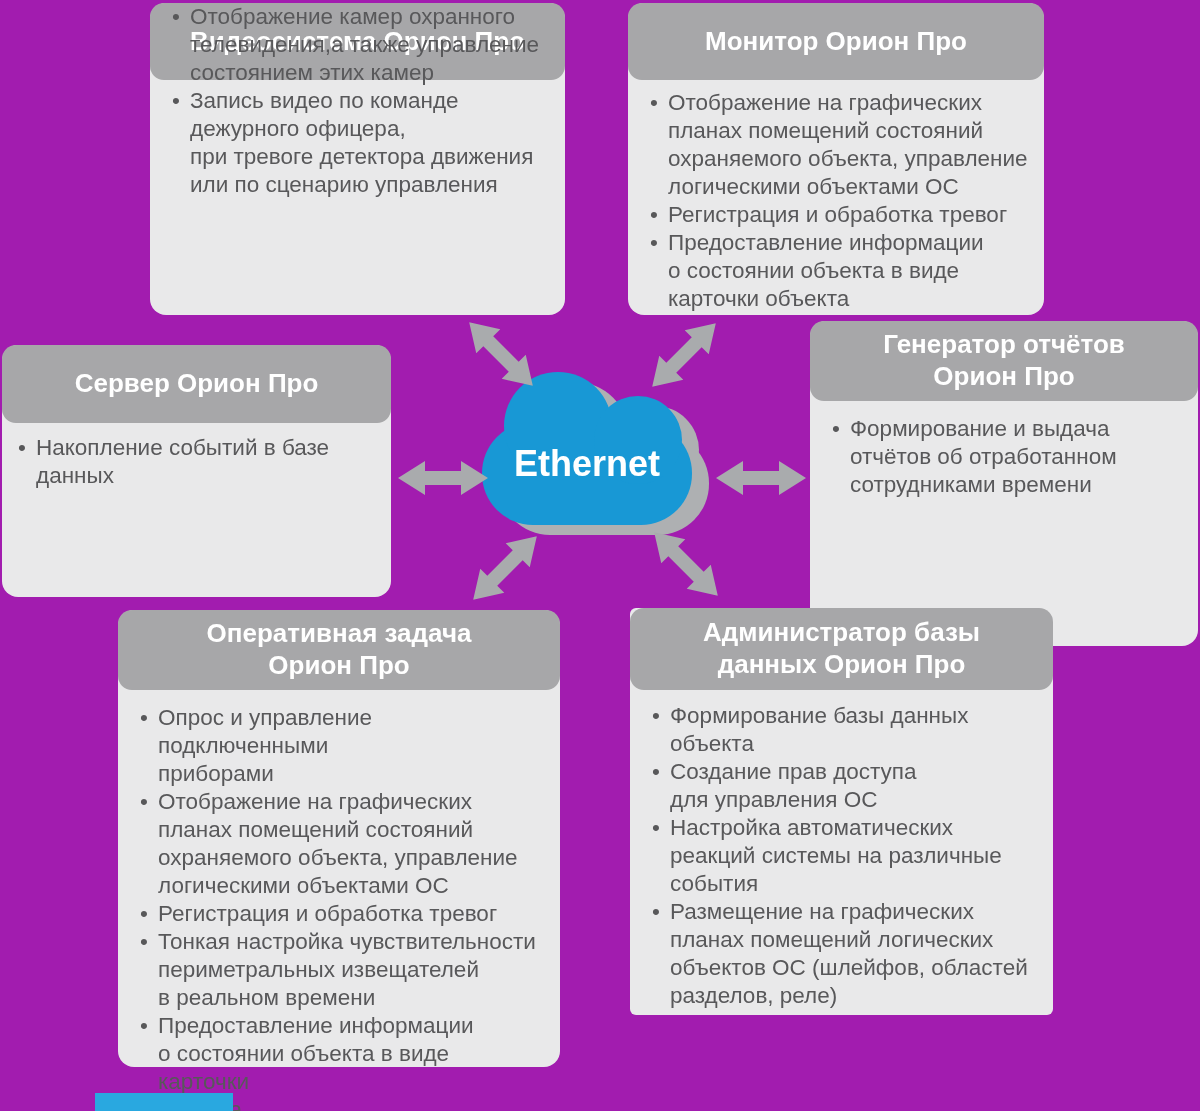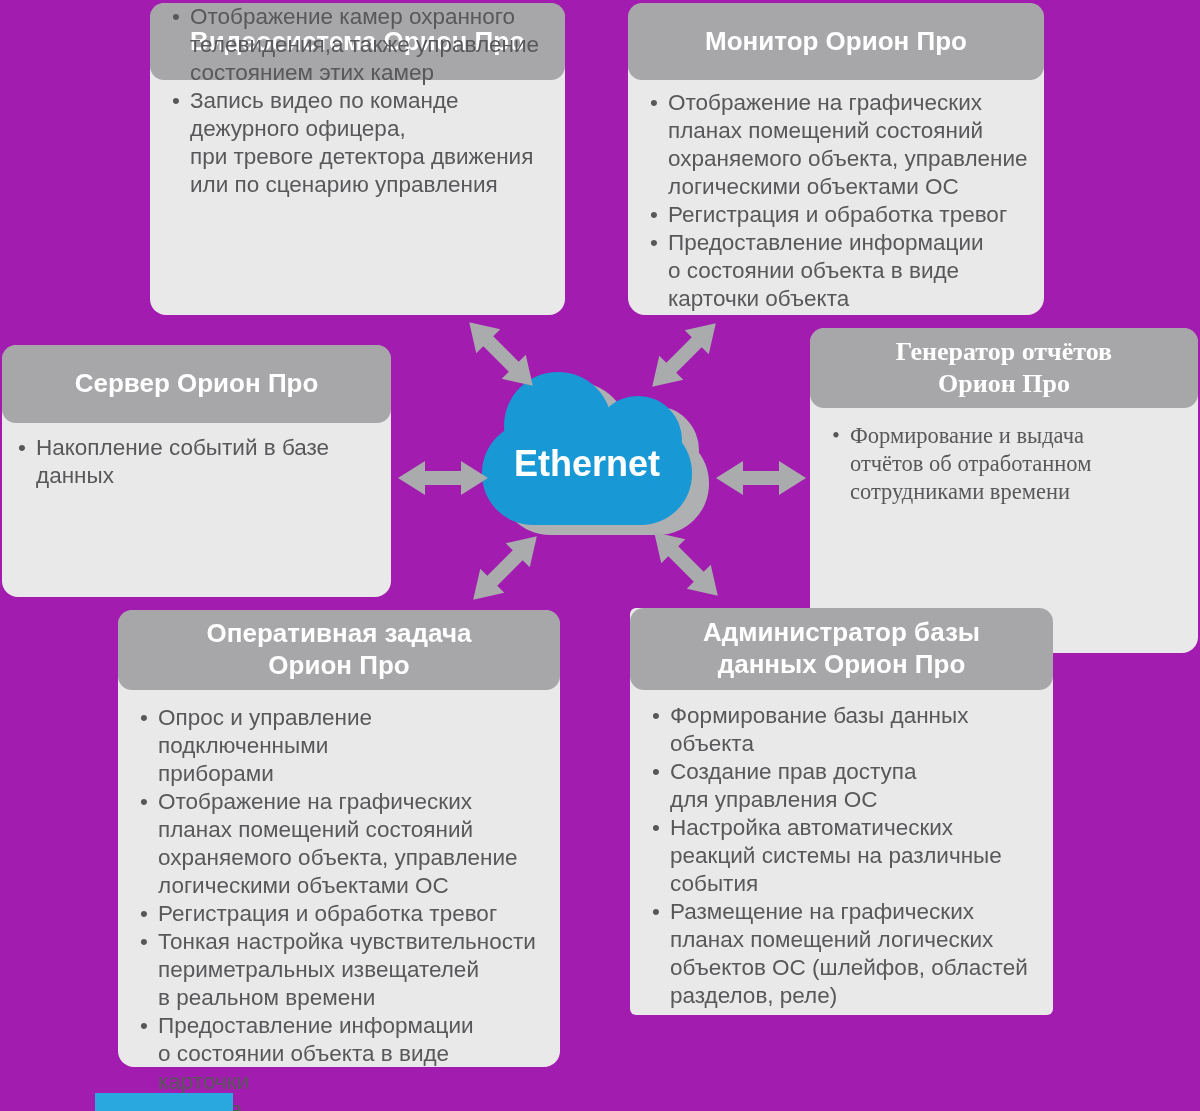--- a/index.html
+++ b/index.html
@@ -41,21 +41,21 @@
       <li>Отображение камер  охранного
 телевидения,а также управление
 состоянием этих камер</li>
       <li>Запись видео по команде
 дежурного офицера,
 при тревоге детектора движения
 или по сценарию управления</li>
     </ul>
   </div>
 
-  <div class="panel" style="left:628px;top:3px;width:416px;height:312px;border-radius:17px;">
+  <div class="panel" style="left:628px;top:3px;width:416px;height:312px;">
     <div class="panel-title" style="height:77px;">Монитор Орион Про</div>
     <ul class="panel-body" style="padding-top:86px;">
       <li>Отображение на графических
 планах помещений состояний
 охраняемого объекта, управление
 логическими объектами ОС</li>
       <li>Регистрация и обработка тревог</li>
       <li>Предоставление информации
 о состоянии объекта в виде
 карточки объекта</li>
@@ -63,21 +63,21 @@
   </div>
 
   <div class="panel" style="left:2px;top:345px;width:389px;height:252px;">
     <div class="panel-title" style="height:78px;">Сервер Орион Про</div>
     <ul class="panel-body" style="padding-top:89px;padding-left:34px;">
       <li>Накопление событий в базе
 данных</li>
     </ul>
   </div>
 
-  <div class="panel" style="left:810px;top:328px;width:388px;height:325px;font-family:Liberation Serif, serif;">
+  <div class="panel" style="left:810px;top:321px;width:388px;height:325px;">
     <div class="panel-title" style="height:80px;">Генератор отчётов
 Орион Про</div>
     <ul class="panel-body" style="padding-top:94px;">
       <li>Формирование и выдача
 отчётов об отработанном
 сотрудниками времени</li>
     </ul>
   </div>
 
   <div class="panel" style="left:118px;top:610px;width:442px;height:457px;">

